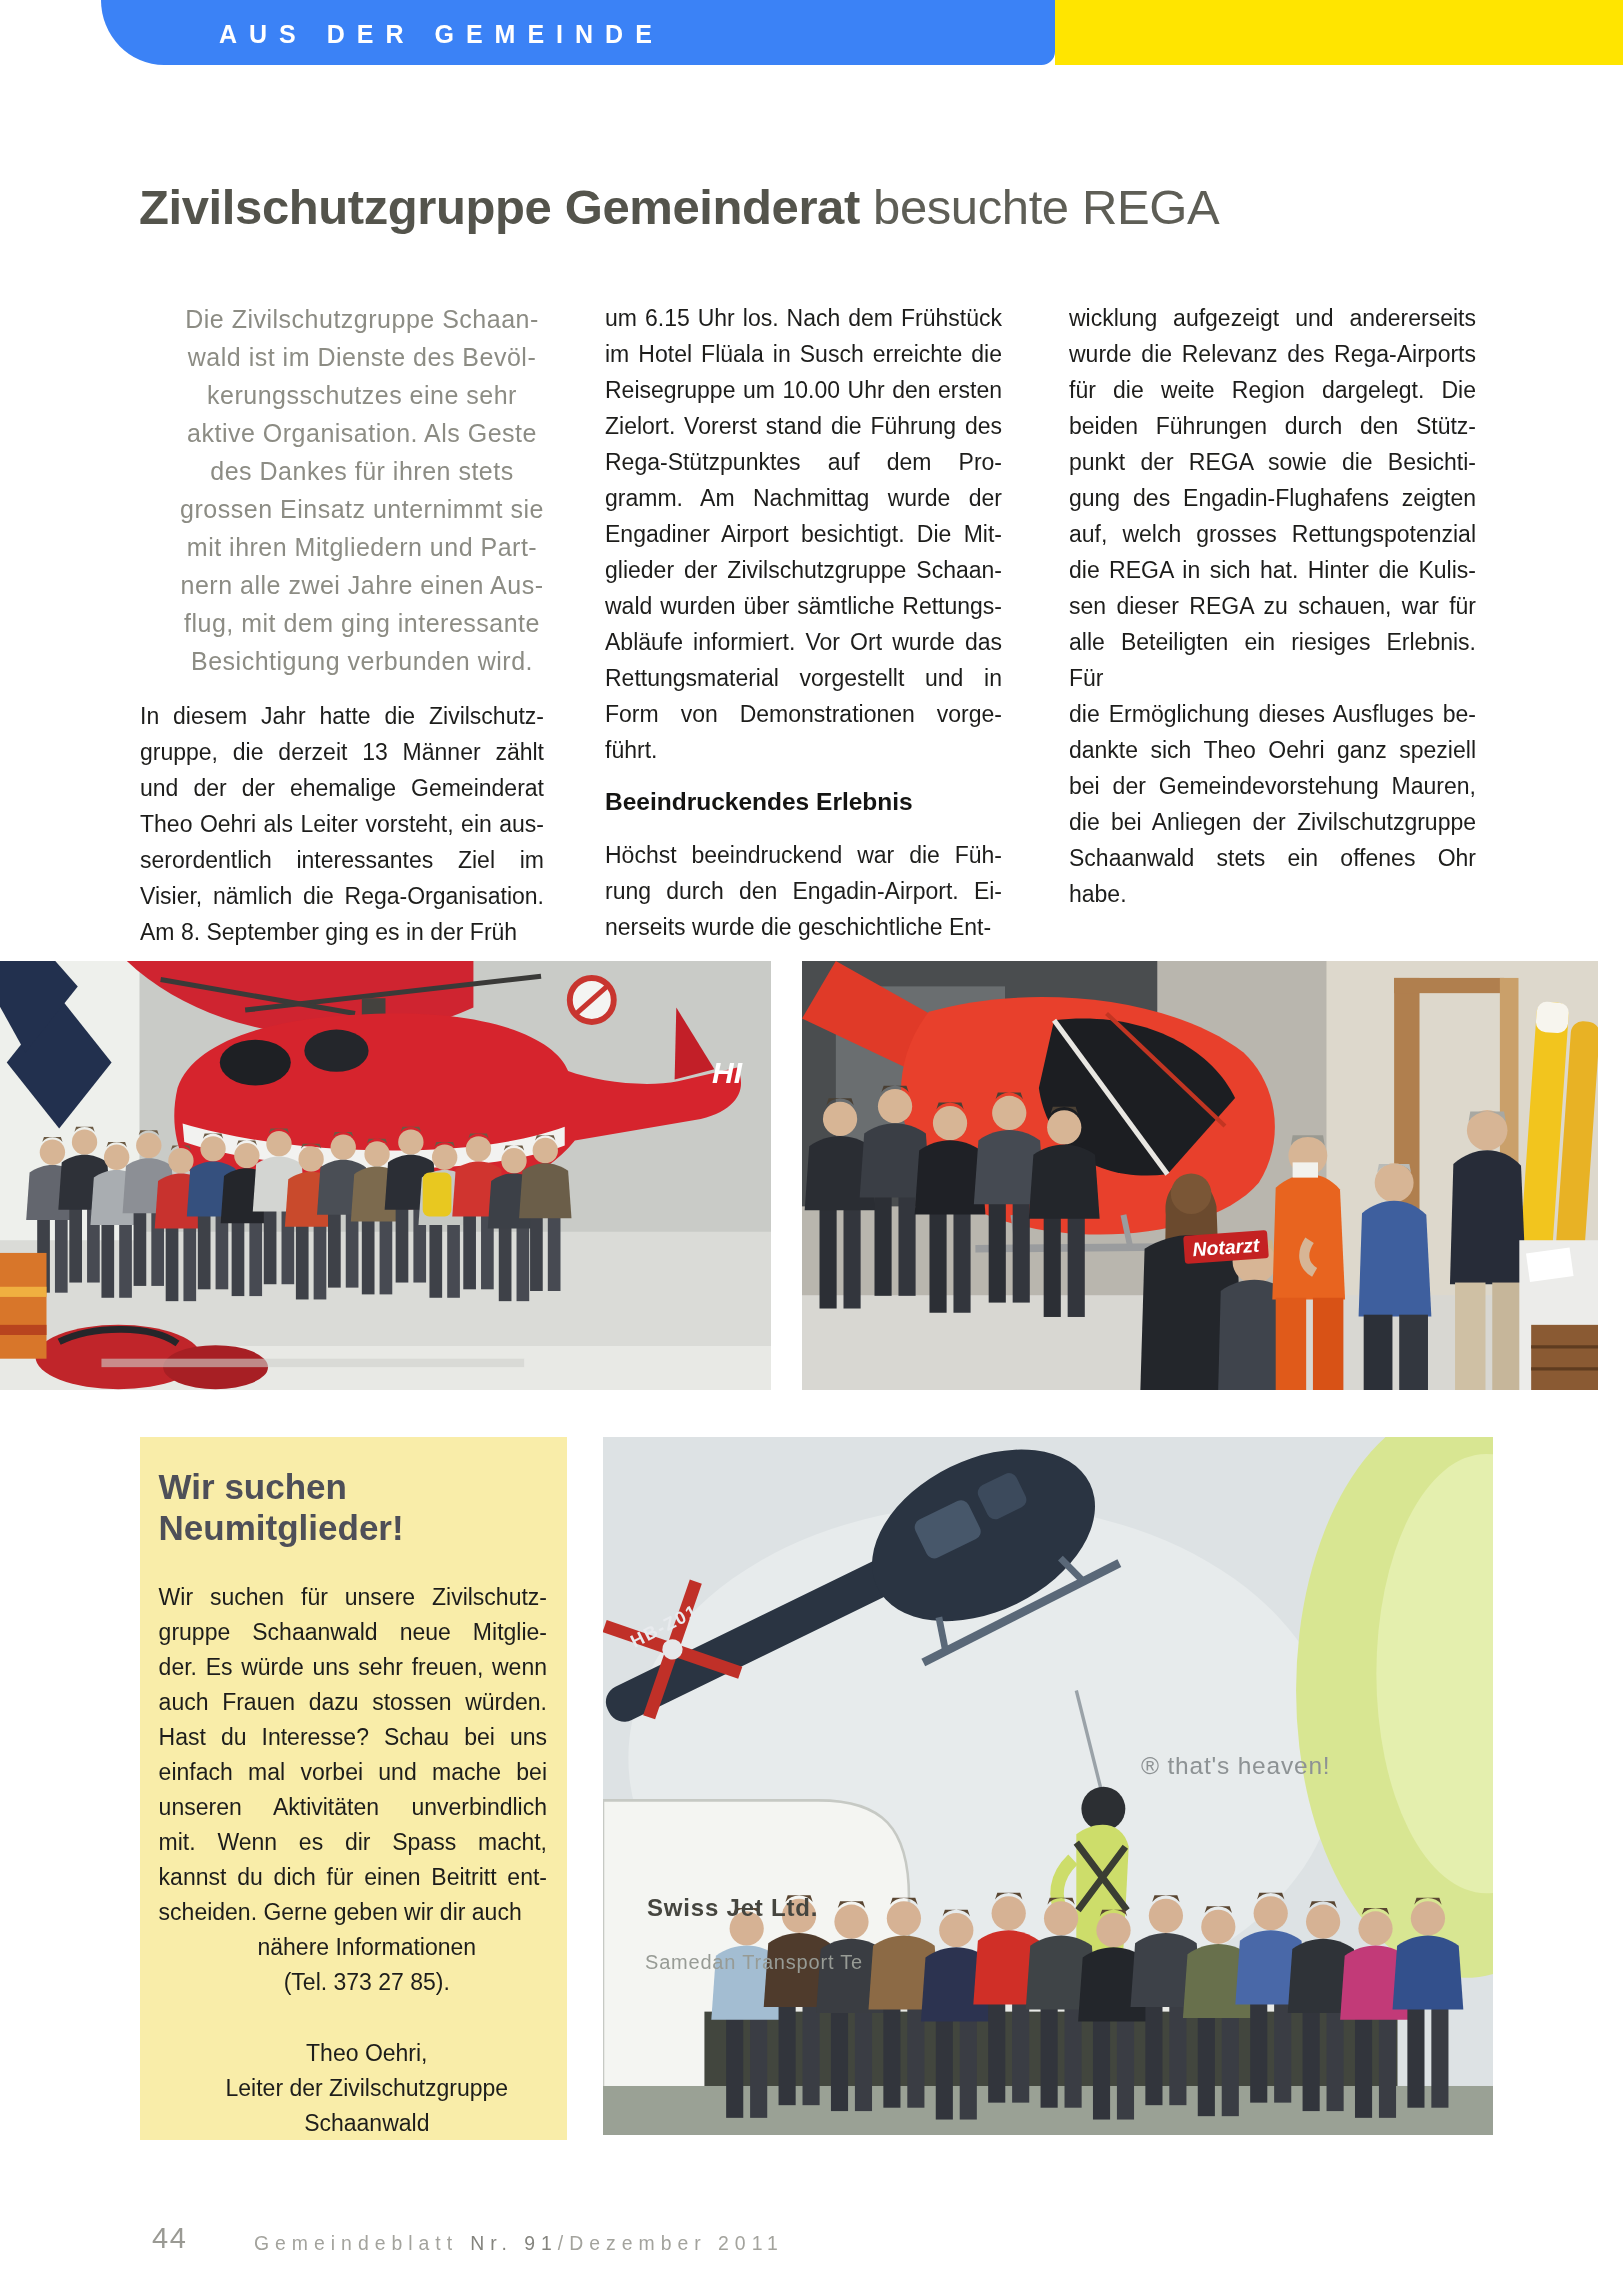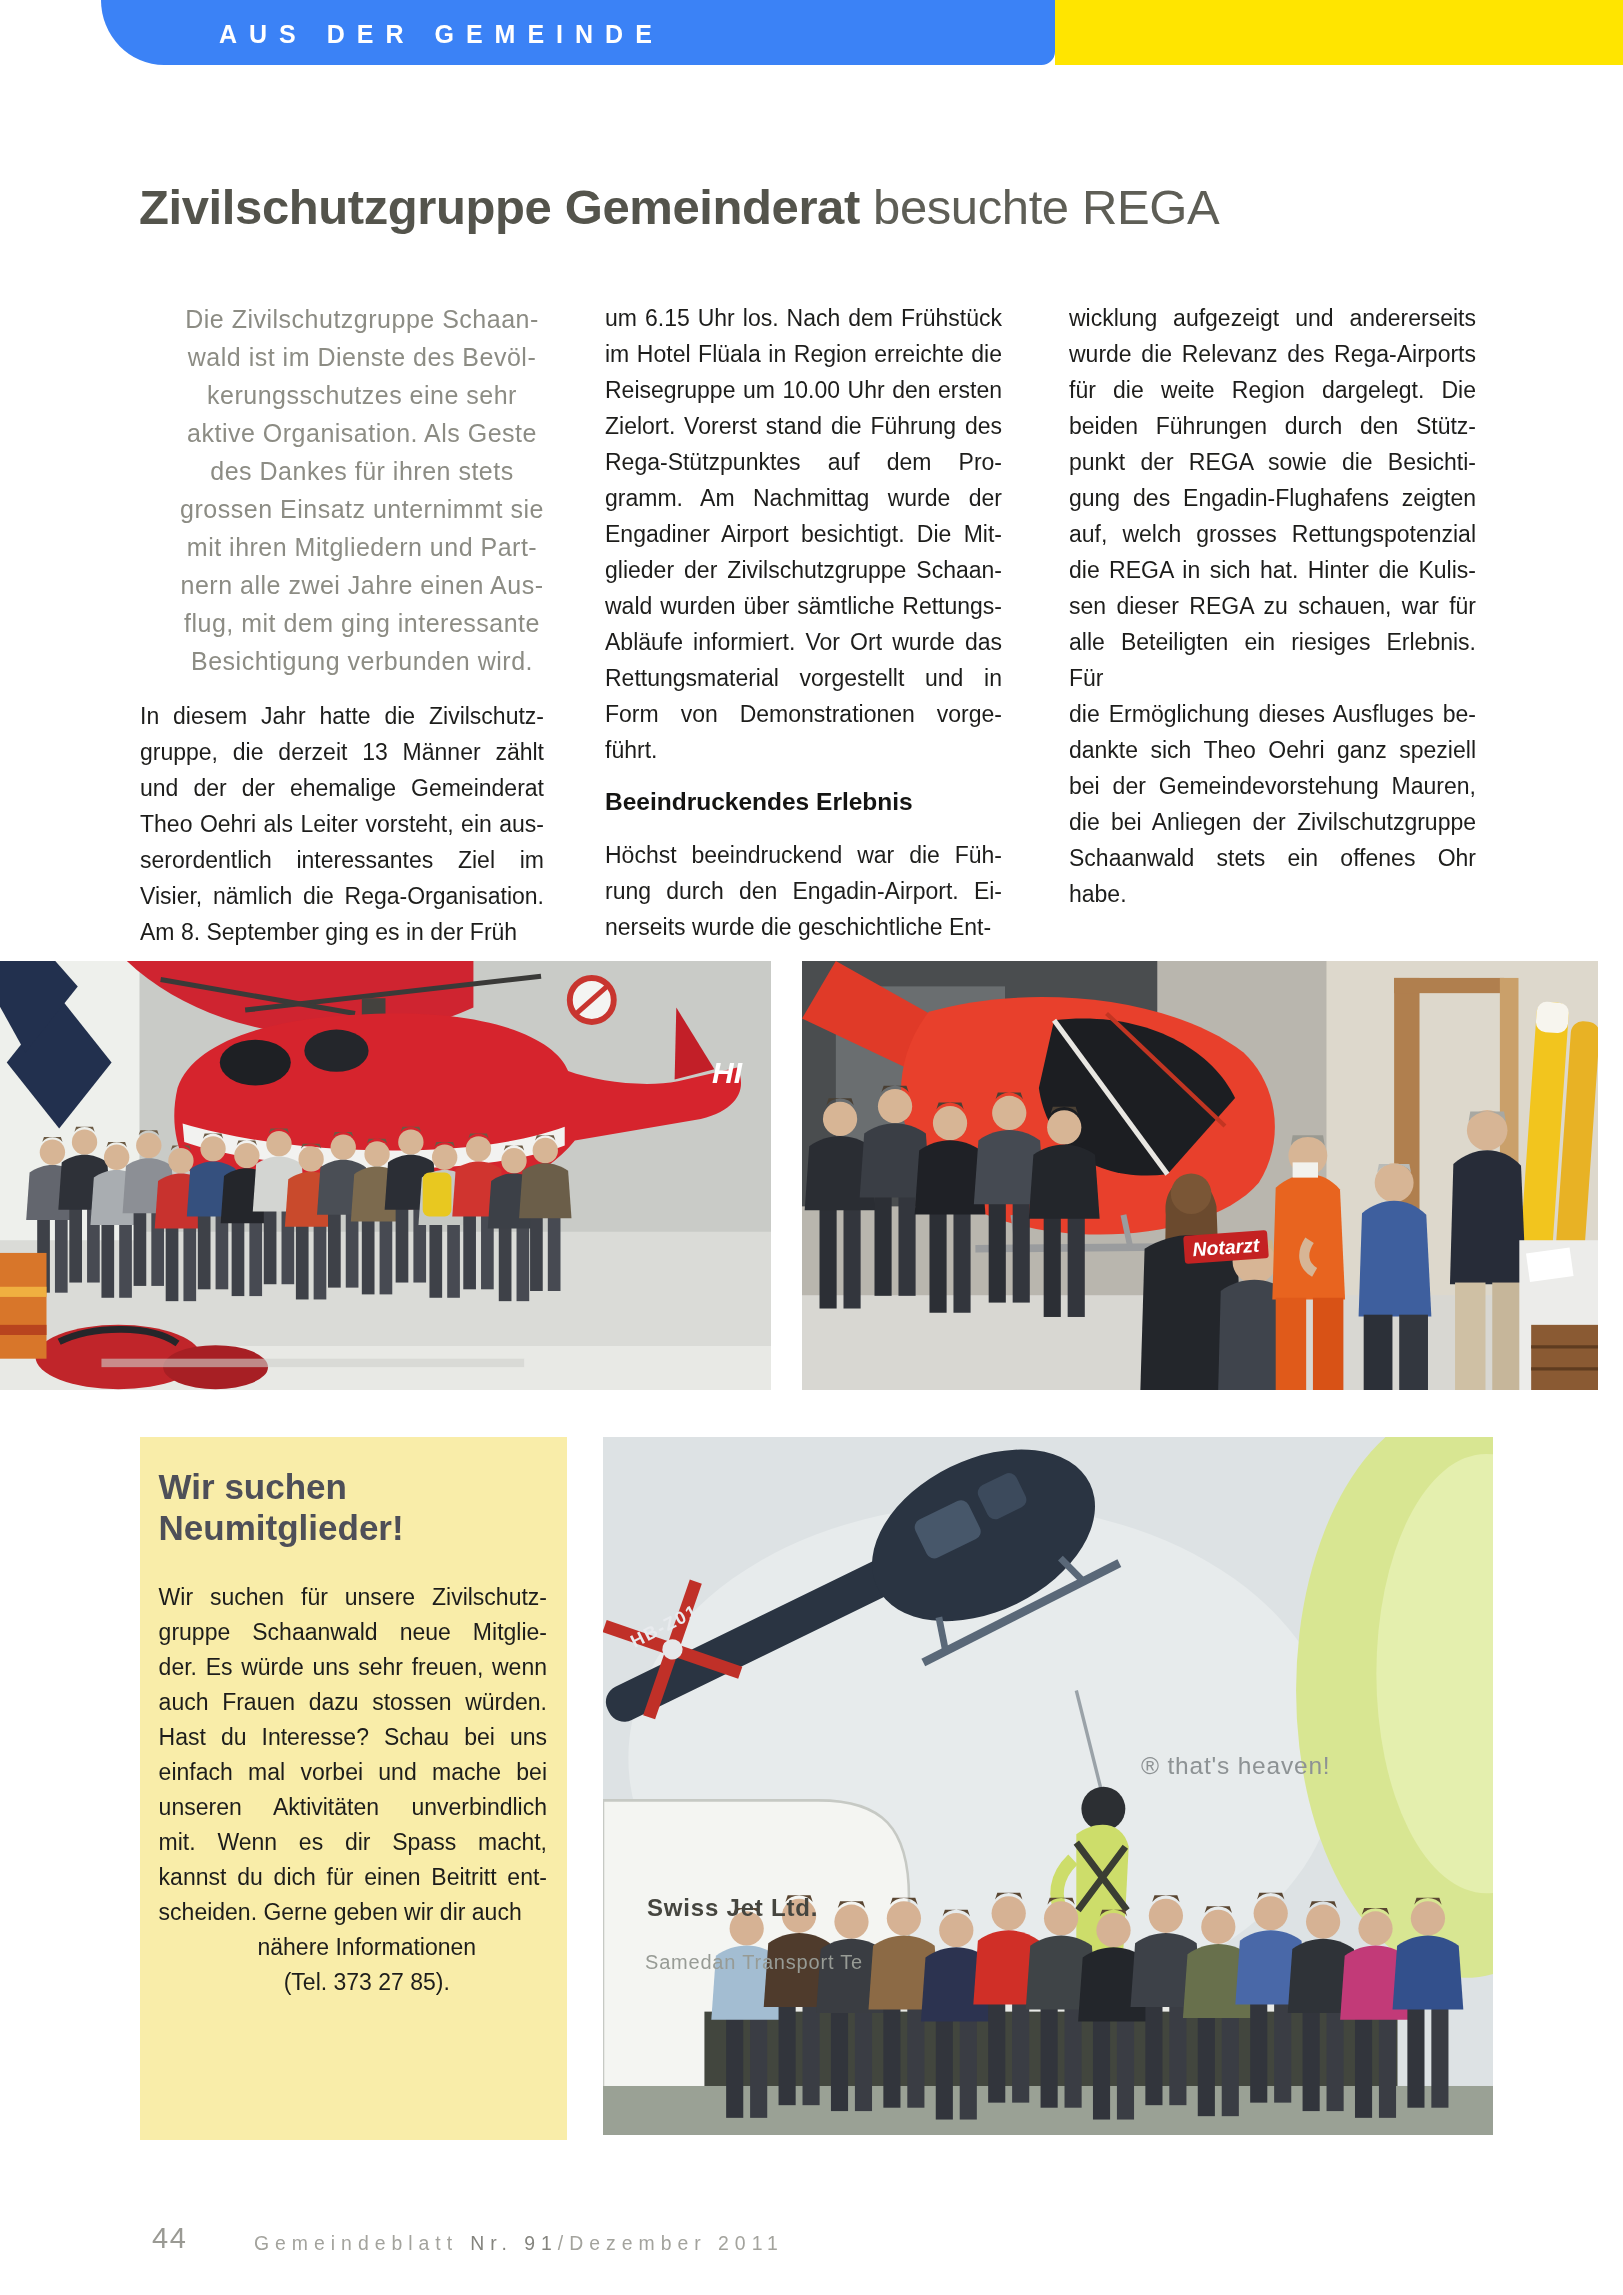--- a/index.html
+++ b/index.html
@@ -86,21 +86,21 @@
       <div class="tline">gruppe, die derzeit 13 Männer zählt</div>
       <div class="tline">und der der ehemalige Gemeinderat</div>
       <div class="tline">Theo Oehri als Leiter vorsteht, ein aus-</div>
       <div class="tline">serordentlich interessantes Ziel im</div>
       <div class="tline">Visier, nämlich die Rega-Organisation.</div>
       <div class="tline">Am 8. September ging es in der Früh</div>
     </div>
 
   <div class="tcol body just" style="left:605px;top:300px;width:397px;">
       <div class="tline">um 6.15 Uhr los. Nach dem Frühstück</div>
-      <div class="tline">im Hotel Flüala in Region erreichte die</div>
+      <div class="tline">im Hotel Flüala in Susch erreichte die</div>
       <div class="tline">Reisegruppe um 10.00 Uhr den ersten</div>
       <div class="tline">Zielort. Vorerst stand die Führung des</div>
       <div class="tline">Rega-Stützpunktes auf dem Pro-</div>
       <div class="tline">gramm. Am Nachmittag wurde der</div>
       <div class="tline">Engadiner Airport besichtigt. Die Mit-</div>
       <div class="tline">glieder der Zivilschutzgruppe Schaan-</div>
       <div class="tline">wald wurden über sämtliche Rettungs-</div>
       <div class="tline">Abläufe informiert. Vor Ort wurde das</div>
       <div class="tline">Rettungsmaterial vorgestellt und in</div>
       <div class="tline">Form von Demonstrationen vorge-</div>
@@ -299,20 +299,25 @@
         <div class="tline">einfach mal vorbei und mache bei</div>
         <div class="tline">unseren Aktivitäten unverbindlich</div>
         <div class="tline">mit. Wenn es dir Spass macht,</div>
         <div class="tline">kannst du dich für einen Beitritt ent-</div>
         <div class="tline">scheiden. Gerne geben wir dir auch</div>
       </div>
     <div class="recruit-contact ragged">
         <div class="tline">nähere Informationen</div>
         <div class="tline">(Tel. 373 27 85).</div>
       </div>
+    <div class="recruit-sign ragged">
+        <div class="tline">Theo Oehri,</div>
+        <div class="tline">Leiter der Zivilschutzgruppe</div>
+        <div class="tline">Schaanwald</div>
+      </div>
   </aside>
 
   <figure class="photo" style="left:603px;top:1437px;width:890px;height:698px;margin:0;background:#dde2e4;">
     <svg viewBox="0 0 1053 826" preserveAspectRatio="none">
       <defs>
         <g id="p3-person">
           <rect x="-18" y="86" width="15" height="96" fill="#32353c"></rect>
           <rect x="3" y="86" width="15" height="96" fill="#3a3d44"></rect>
           <circle cx="0" cy="16" r="15" fill="#d6b294"></circle>
           <path d="M-12,4 A14 12 0 0 1 12,4 L10,-2 L-10,-2 Z" fill="#5a4632"></path>

